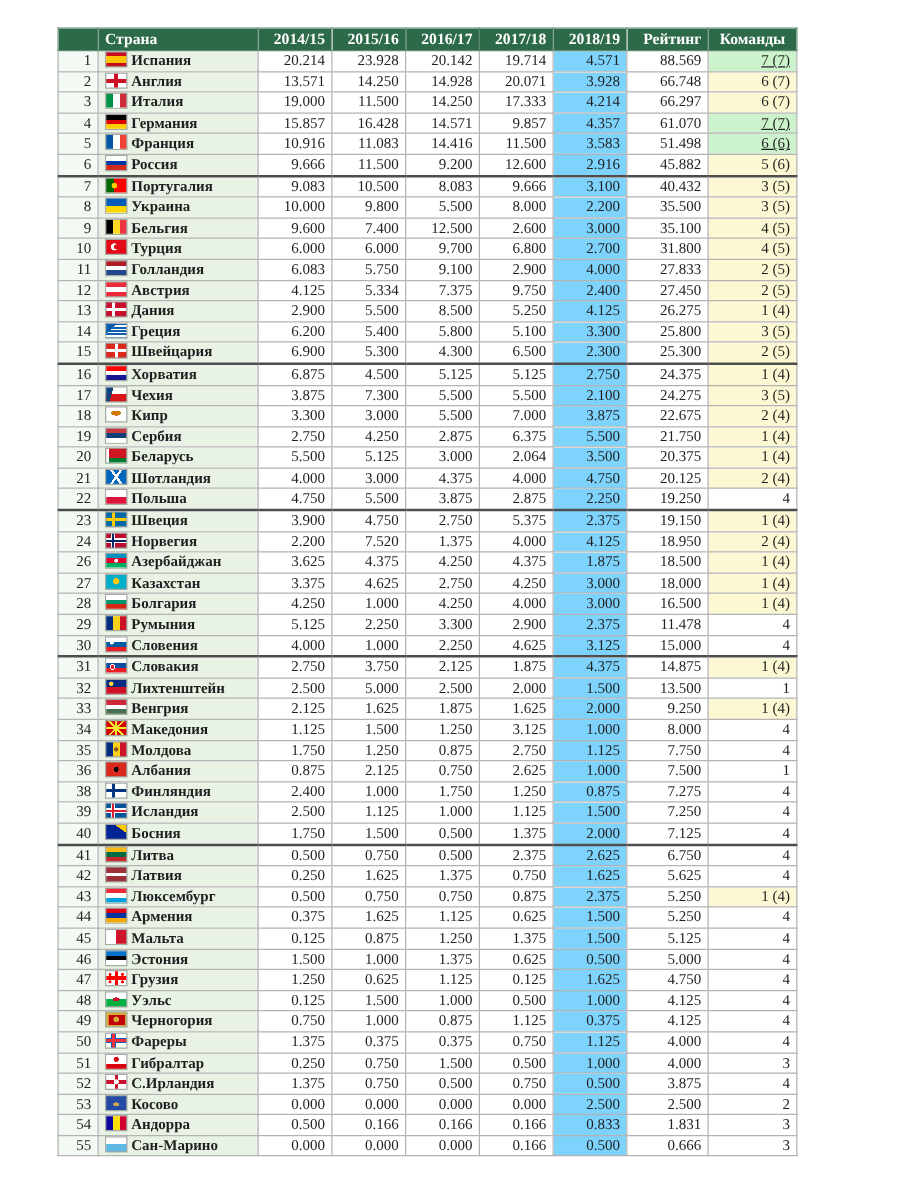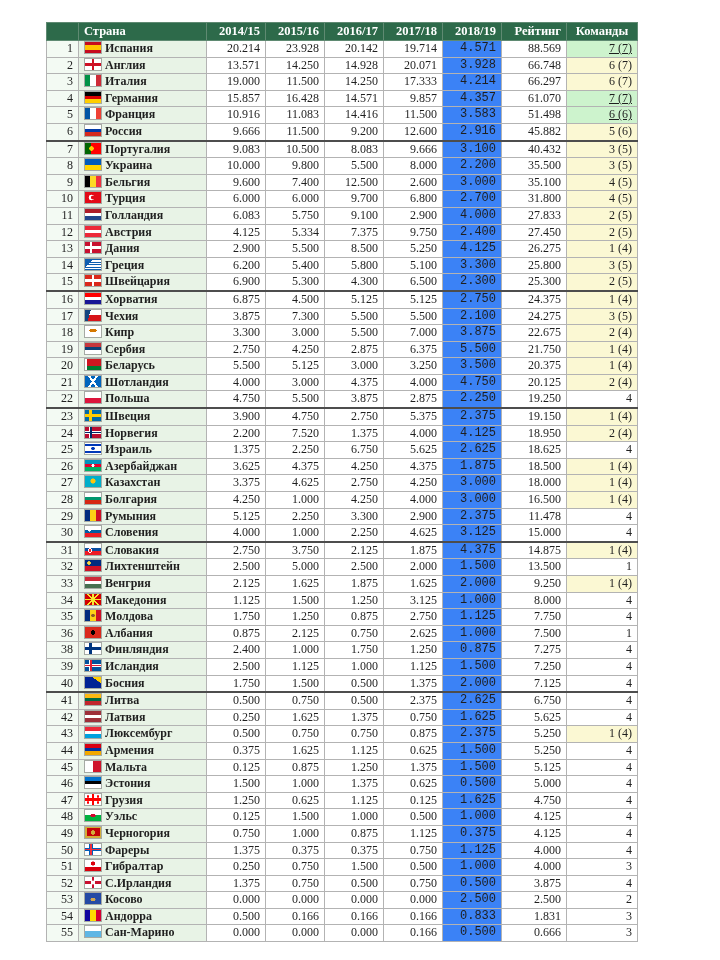--- a/index.html
+++ b/index.html
@@ -12,21 +12,21 @@
           height:17px;line-height:17px;padding:0 5px;border:1px solid #5f8a72;
           text-align:right;white-space:nowrap;overflow:hidden;}
   .tbl th.h-country{text-align:left;}
   .tbl th.h-teams{text-align:center;}
   .tbl td{height:15.6px;line-height:15.6px;font-size:12px;padding:0 5px;
           border:1px solid #b3b3b3;white-space:nowrap;overflow:hidden;
           color:#1f1f1f;}
   .c-rank{background:#f3faf3;text-align:right;color:#333333;}
   .c-country{background:#e8f3e6;text-align:left;font-weight:bold;color:#000000;}
   .c-num{background:#ffffff;text-align:right;}
-  .c-cur{background:#3b82f6;font-family:Liberation Mono, monospace;}
+  .c-cur{background:#7dd3fc;}
   .t-all{background:#cdf3cd;text-decoration:underline;}
   .t-part{background:#fbf8d3;}
   .t-none{background:#ffffff;}
   tr.group-end td{border-bottom:2px solid #4d4d4d;}
   .flag{display:inline-block;width:16px;height:11px;margin:0 4px 0 1px;
         vertical-align:-1px;box-shadow:0 0 0 1px rgba(110,110,110,.55);}
   .cname{vertical-align:0;}
 </style>
 </head>
 <body>
@@ -265,21 +265,21 @@
         <td class="c-num c-cur">5.500</td>
         <td class="c-num">21.750</td>
         <td class="c-num t-part">1 (4)</td>
       </tr>
       <tr>
         <td class="c-rank">20</td>
         <td class="c-country"><span class="flag" style="background: linear-gradient(90deg, rgb(255, 255, 255) 0px, rgb(255, 255, 255) 2px, transparent 2px), linear-gradient(rgb(206, 23, 32) 67%, rgb(0, 124, 48) 67%);"></span><span class="cname">Беларусь</span></td>
         <td class="c-num">5.500</td>
         <td class="c-num">5.125</td>
         <td class="c-num">3.000</td>
-        <td class="c-num">3.250</td>
+        <td class="c-num">2.064</td>
         <td class="c-num c-cur">3.500</td>
         <td class="c-num">20.375</td>
         <td class="c-num t-part">1 (4)</td>
       </tr>
       <tr>
         <td class="c-rank">21</td>
         <td class="c-country"><span class="flag" style="background: linear-gradient(55deg, transparent 45%, rgb(255, 255, 255) 45%, rgb(255, 255, 255) 55%, transparent 55%), linear-gradient(-55deg, transparent 45%, rgb(255, 255, 255) 45%, rgb(255, 255, 255) 55%, transparent 55%), rgb(0, 101, 189);"></span><span class="cname">Шотландия</span></td>
         <td class="c-num">4.000</td>
         <td class="c-num">3.000</td>
         <td class="c-num">4.375</td>
@@ -315,31 +315,20 @@
         <td class="c-country"><span class="flag" style="background: linear-gradient(90deg, transparent 31%, rgb(0, 40, 104) 31%, rgb(0, 40, 104) 41%, transparent 41%), linear-gradient(transparent 42%, rgb(0, 40, 104) 42%, rgb(0, 40, 104) 58%, transparent 58%), linear-gradient(90deg, transparent 26%, rgb(255, 255, 255) 26%, rgb(255, 255, 255) 46%, transparent 46%), linear-gradient(transparent 34%, rgb(255, 255, 255) 34%, rgb(255, 255, 255) 66%, transparent 66%), rgb(186, 12, 47);"></span><span class="cname">Норвегия</span></td>
         <td class="c-num">2.200</td>
         <td class="c-num">7.520</td>
         <td class="c-num">1.375</td>
         <td class="c-num">4.000</td>
         <td class="c-num c-cur">4.125</td>
         <td class="c-num">18.950</td>
         <td class="c-num t-part">2 (4)</td>
       </tr>
       <tr>
-        <td class="c-rank">25</td>
-        <td class="c-country"><span class="flag" style="background: radial-gradient(circle at 8px 5.5px, rgb(0, 56, 184) 1.5px, transparent 2px), linear-gradient(transparent 12%, rgb(0, 56, 184) 12%, rgb(0, 56, 184) 24%, transparent 24%, transparent 76%, rgb(0, 56, 184) 76%, rgb(0, 56, 184) 88%, transparent 88%), rgb(255, 255, 255);"></span><span class="cname">Израиль</span></td>
-        <td class="c-num">1.375</td>
-        <td class="c-num">2.250</td>
-        <td class="c-num">6.750</td>
-        <td class="c-num">5.625</td>
-        <td class="c-num c-cur">2.625</td>
-        <td class="c-num">18.625</td>
-        <td class="c-num t-none">4</td>
-      </tr>
-      <tr>
         <td class="c-rank">26</td>
         <td class="c-country"><span class="flag" style="background: radial-gradient(circle at 8px 5.5px, rgb(255, 255, 255) 1.3px, transparent 1.8px), linear-gradient(rgb(0, 146, 188) 33%, rgb(228, 0, 43) 33%, rgb(228, 0, 43) 67%, rgb(0, 174, 101) 67%);"></span><span class="cname">Азербайджан</span></td>
         <td class="c-num">3.625</td>
         <td class="c-num">4.375</td>
         <td class="c-num">4.250</td>
         <td class="c-num">4.375</td>
         <td class="c-num c-cur">1.875</td>
         <td class="c-num">18.500</td>
         <td class="c-num t-part">1 (4)</td>
       </tr>

